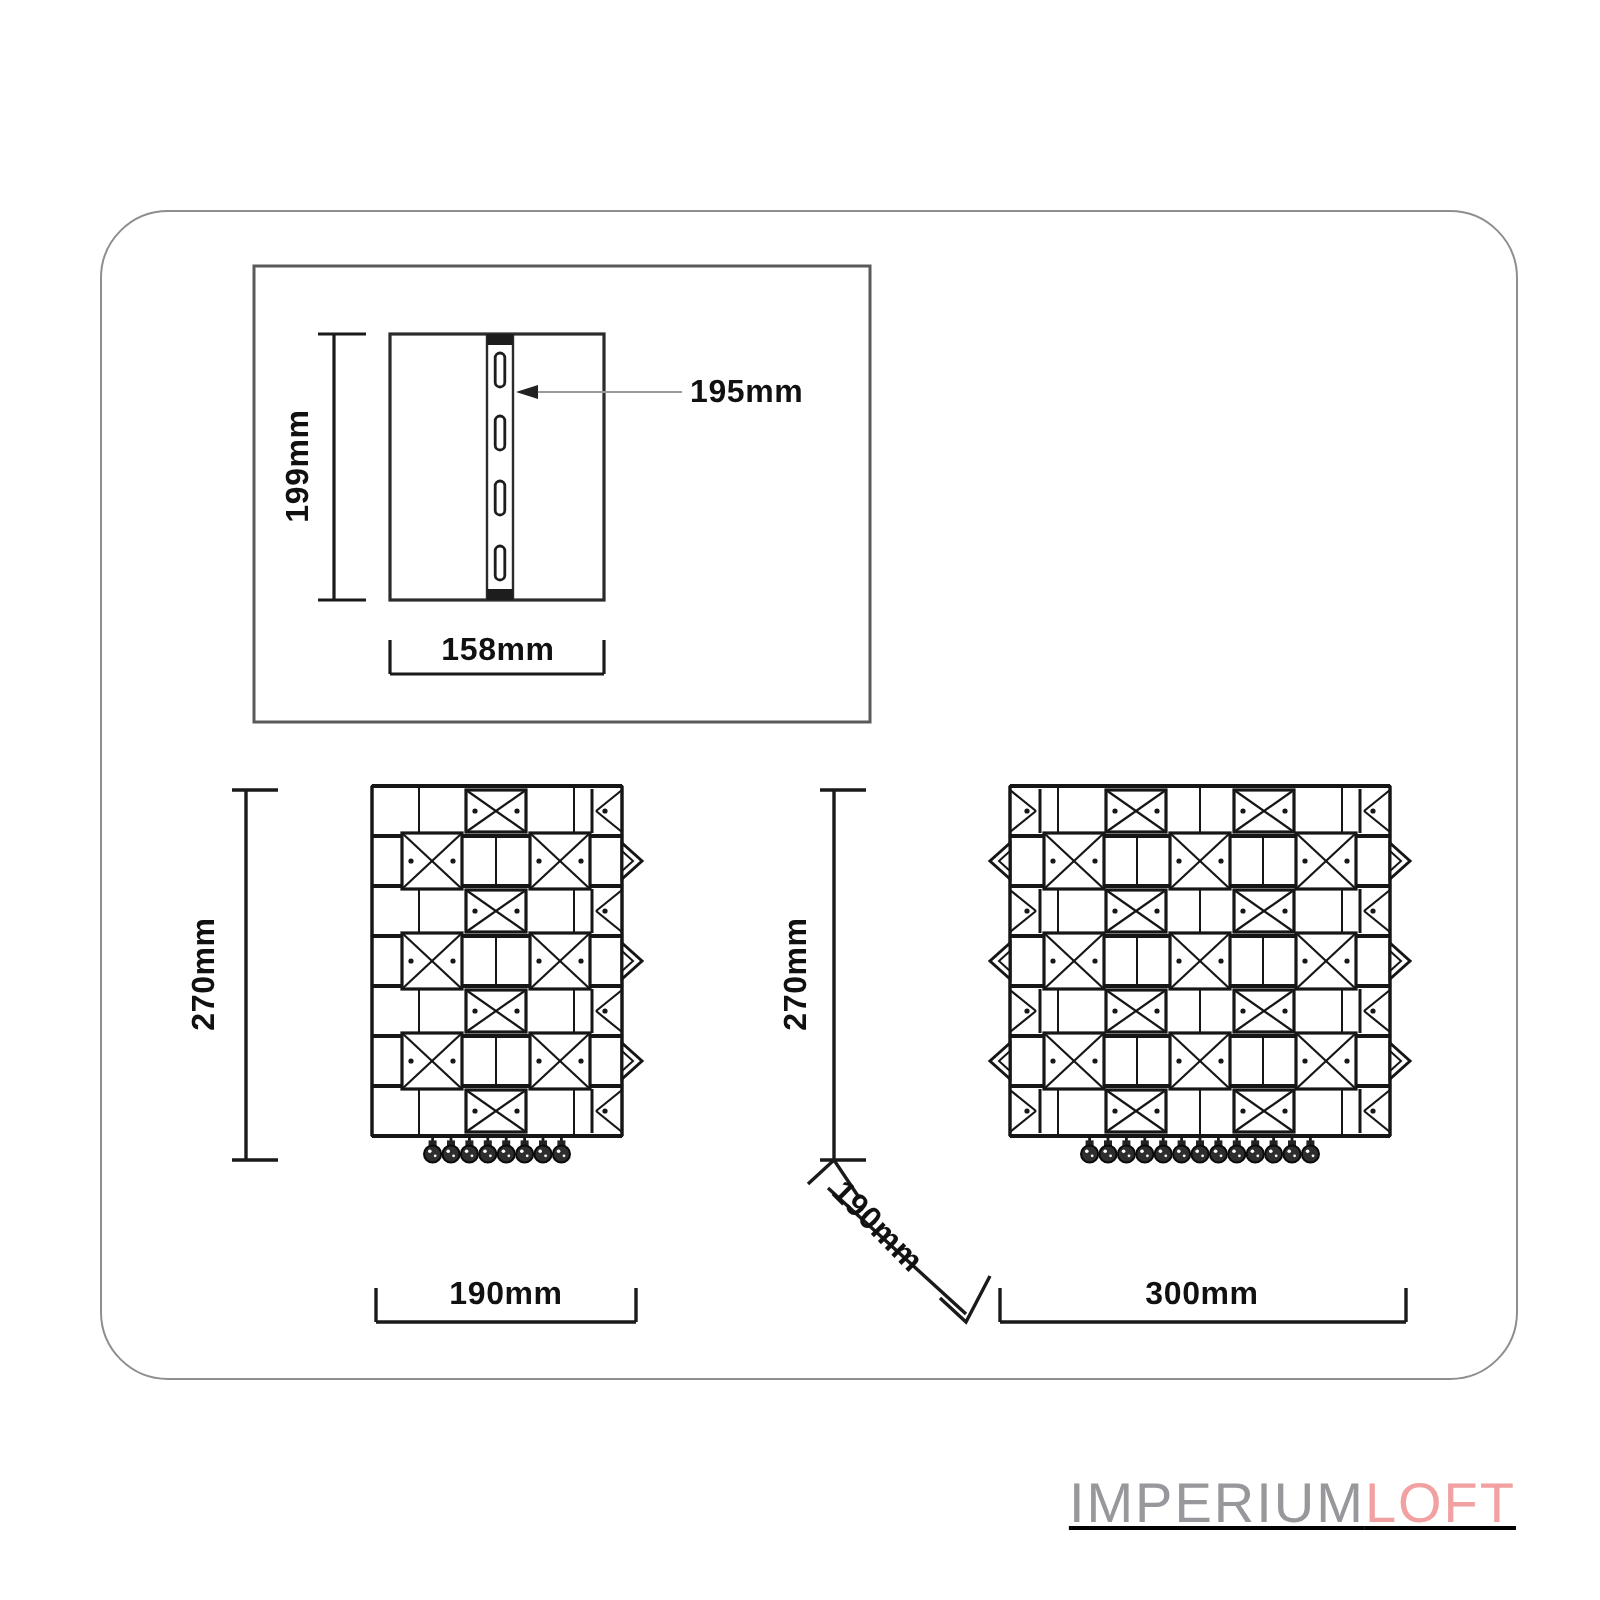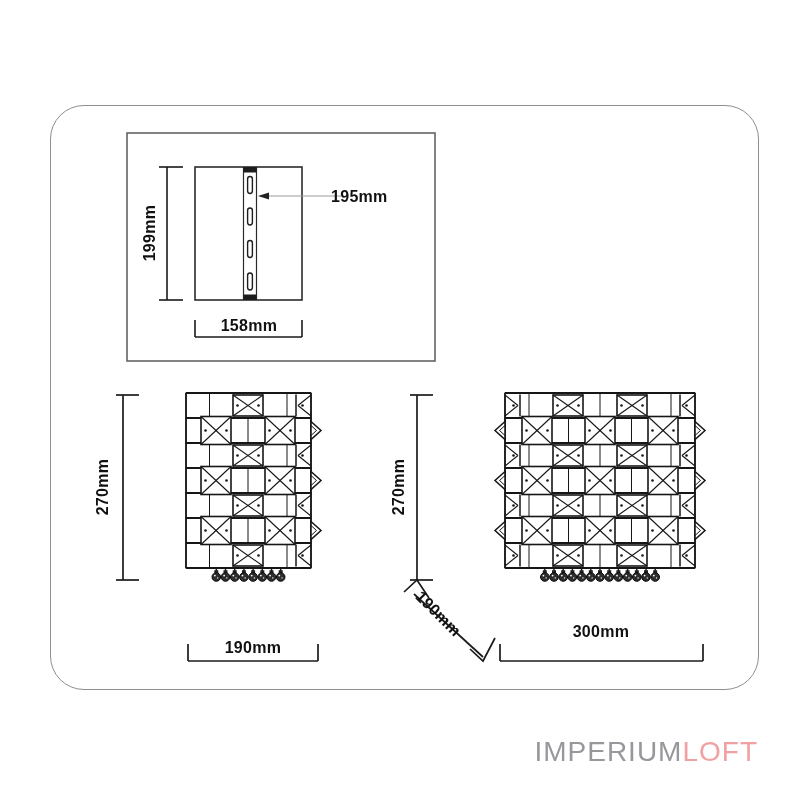--- a/index.html
+++ b/index.html
@@ -8,21 +8,21 @@
   .frame{position:absolute;left:50px;top:105px;width:707px;height:583px;
          border:1.5px solid var(--frame-border,#8e8e8e);border-radius:34px;}
   .art{position:absolute;left:0;top:0;}
   .dim{position:absolute;font-weight:700;font-size:16px;color:#111;
        letter-spacing:.3px;white-space:nowrap;width:80px;height:18px;
        display:flex;align-items:center;justify-content:center;}
   .dim.left-align{justify-content:flex-start;}
   .rot-ccw{transform:rotate(-90deg);}
   .rot-45{transform:rotate(45deg);}
   .logo{position:absolute;top:736px;right:42px;font-size:28px;font-weight:400;
-        letter-spacing:1px;white-space:nowrap;}
+        letter-spacing:1px;white-space:nowrap;text-decoration:underline;}
   .logo .p1{color:var(--logo1,#98989c);}
   .logo .p2{color:var(--logo2,#f2a1a2);}
 </style>
 </head>
 <body>
 
 <div class="stage">
 
   <div class="frame"></div>
 
@@ -451,26 +451,26 @@
       <polyline points="470,649 483,661 495,638"></polyline>
 
       <line x1="500" y1="661" x2="703" y2="661"></line>
       <line x1="500" y1="644" x2="500" y2="661"></line>
       <line x1="703" y1="644" x2="703" y2="661"></line>
     </g>
   </svg>
 
   <div class="dim rot-ccw" style="left:110px;top:224px;">199mm</div>
   <div class="dim" style="left:209px;top:317px;text-align:right;">158mm</div>
-  <div class="dim left-align" style="left:331px;top:188px;">195mm</div>
+  <div class="dim left-align" style="left:345px;top:188px;">195mm</div>
 
   <div class="dim rot-ccw" style="left:63px;top:478px;">270mm</div>
   <div class="dim" style="left:213px;top:639px;">190mm</div>
 
   <div class="dim rot-ccw" style="left:359px;top:478px;">270mm</div>
   <div class="dim rot-45" style="left:398px;top:605px;">190mm</div>
-  <div class="dim" style="left:561px;top:623px;text-align:center;">300mm</div>
+  <div class="dim" style="left:561px;top:639px;text-align:center;">300mm</div>
 
   <div class="logo">
     <span class="p1">IMPERIUM</span><span class="p2">LOFT</span>
   </div>
 
 </div>
 
 </body></html>

